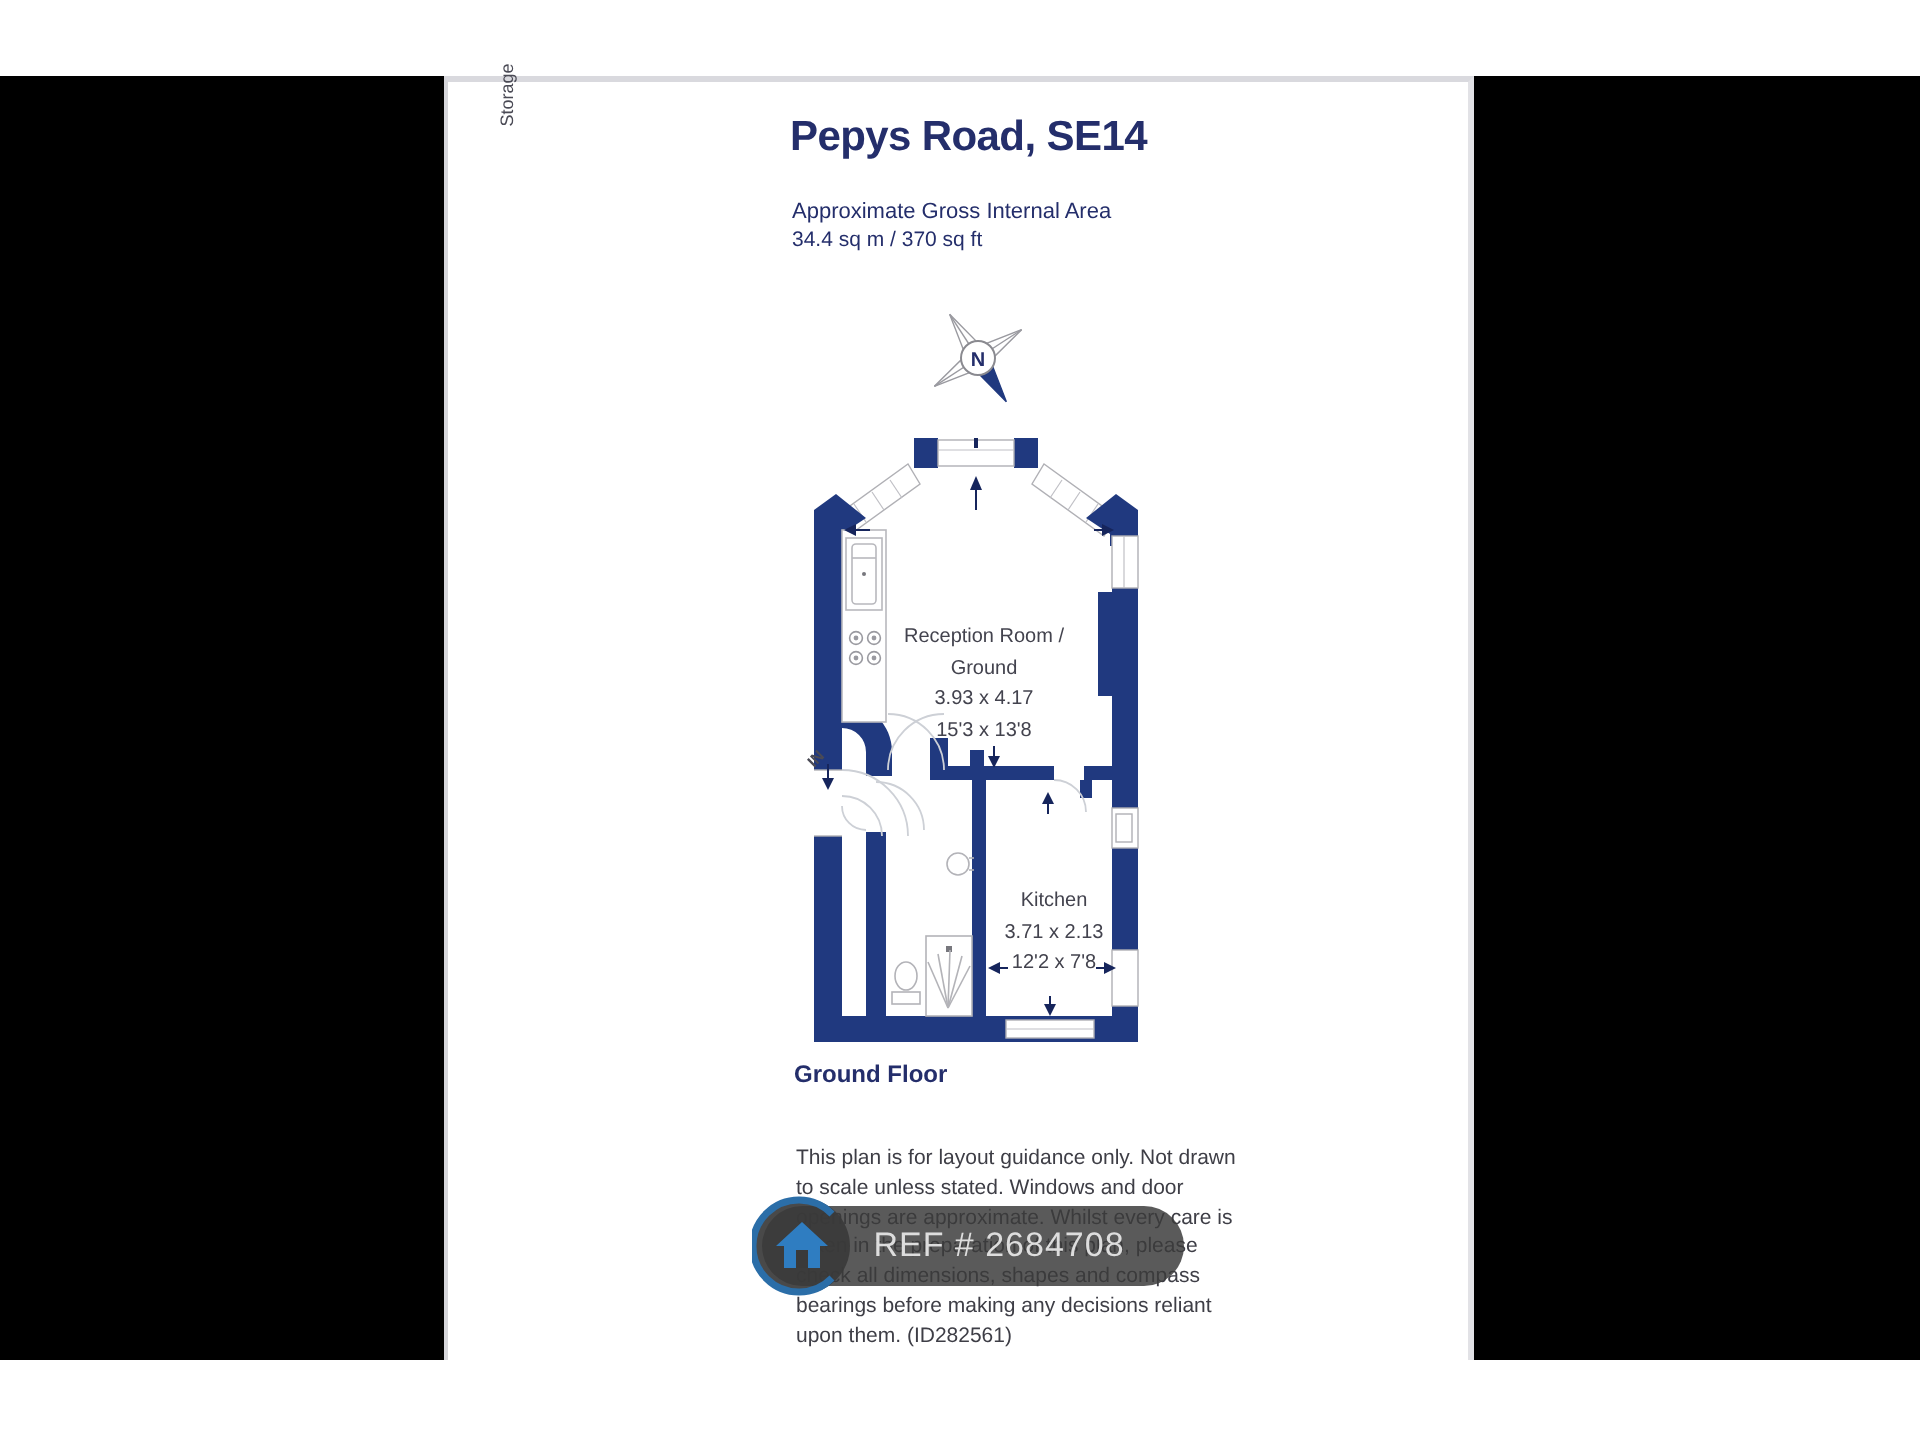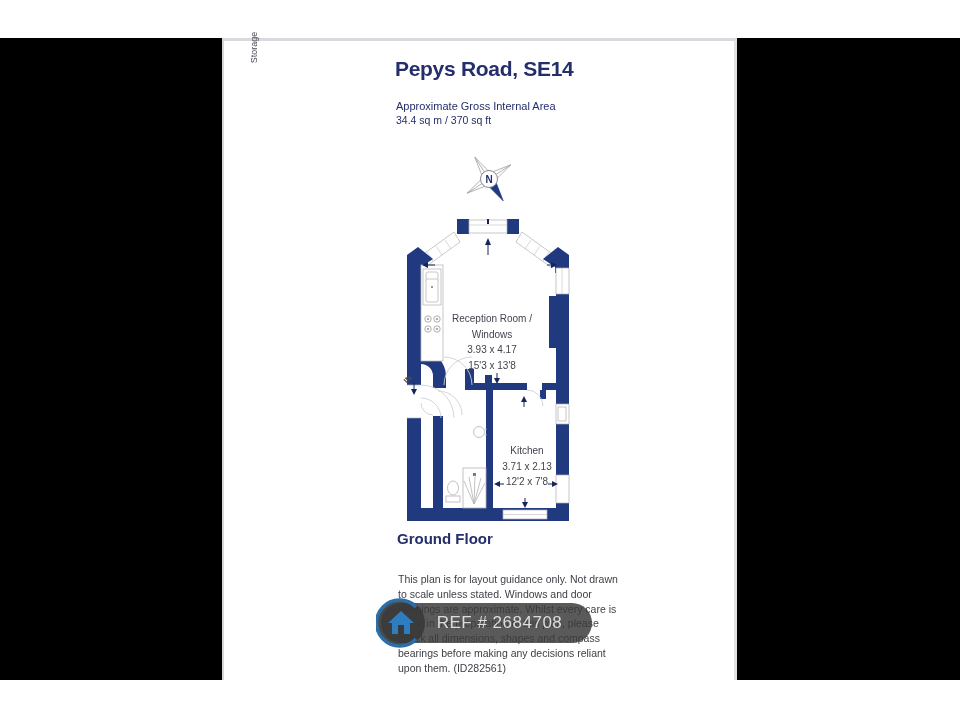--- a/index.html
+++ b/index.html
@@ -17,21 +17,21 @@
   #area-value{position:absolute;left:172px;top:72.5px;font-size:10.5px;font-weight:normal;}
   #compass{position:absolute;left:237px;top:110px;width:56px;height:56px;}
   #plan{position:absolute;left:178px;top:176px;width:172px;height:306px;}
   .room-label{position:absolute;text-align:center;color:#43434e;font-size:10px;line-height:15.5px;}
   #reception-label{left:198px;top:242px;width:140px;margin-top:28px;}
   #bedroom-label{left:248px;top:402px;width:110px;}
   #storage-label{left:165px;top:424px;width:60px;height:13px;font-size:9px;color:#4a4a55;
                  text-align:center;transform:rotate(-90deg);transform-origin:center;line-height:13px;}
   #in-label{left:180px;top:334px;position:absolute;font-size:8px;font-weight:bold;color:#4a4a55;
             transform:rotate(-45deg);}
-  #floor-label{position:absolute;left:173px;top:489px;font-size:15px;font-weight:bold;}
+  #floor-label{position:absolute;left:173px;top:489px;font-size:12px;font-weight:bold;}
   #disclaimer{position:absolute;left:174px;top:531px;width:224px;font-size:10.5px;line-height:14.8px;
               color:#3e3e46;}
   #ref-badge{position:absolute;left:157px;top:562px;width:211px;height:40px;border-radius:21px;
              background:rgba(58,58,58,0.84);display:flex;align-items:center;justify-content:center;}
   #ref-text{color:#dddddd;font-size:17px;letter-spacing:0.5px;padding-left:26px;}
   #ref-icon{position:absolute;left:152px;top:557px;width:50px;height:50px;}
 </style>
 </head>
 <body>
 
@@ -179,21 +179,21 @@
           <polygon points="150,264 150,270 156,267" stroke="none"></polygon>
         <g>
           <line x1="12" y1="165" x2="12" y2="173"></line>
             <polygon points="9,172 15,172 12,178" stroke="none"></polygon>
         </g>
       </g>
     </svg>
 
     <div class="room-label" id="reception-label">
       <div>Reception Room /</div>
-      <div>Windows</div>
+      <div>Ground</div>
       <div>3.93 x 4.17</div>
       <div>15'3 x 13'8</div>
     </div>
     <div class="room-label" id="bedroom-label">
       <div>Kitchen</div>
       <div>3.71 x 2.13</div>
       <div>12'2 x 7'8</div>
     </div>
     <div id="storage-label">Storage</div>
     <div id="in-label">IN</div>

